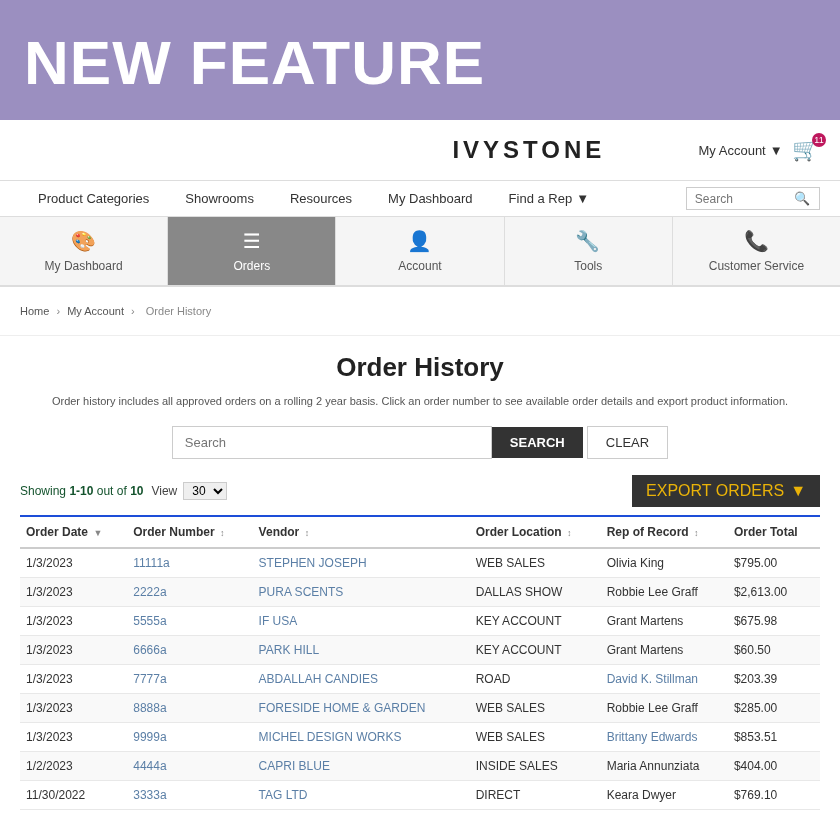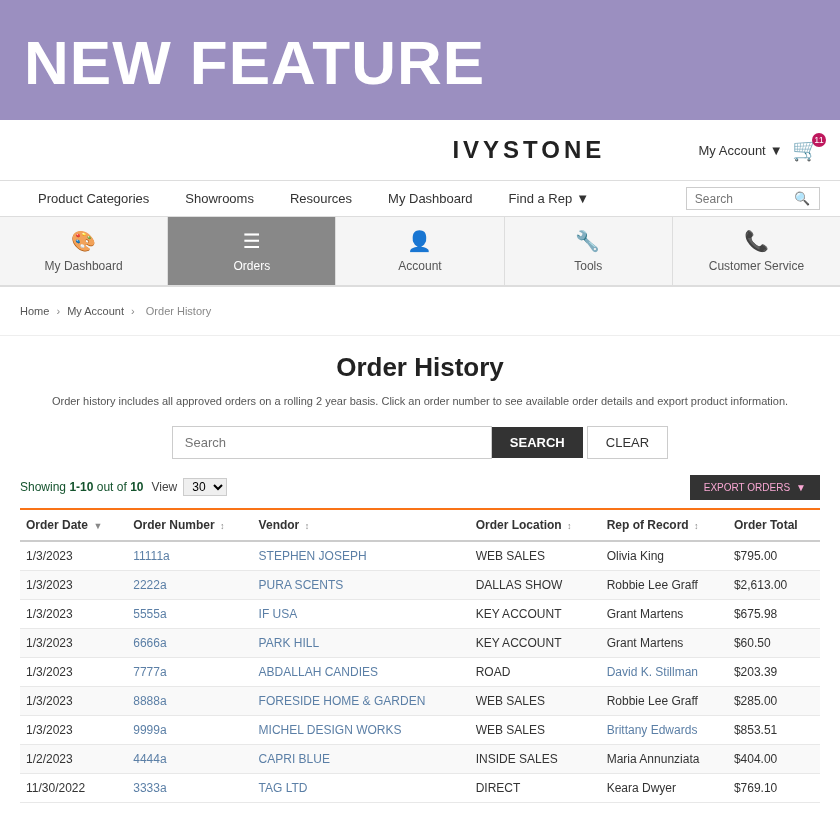--- a/index.html
+++ b/index.html
@@ -214,38 +214,38 @@
       font-size: 12px;
       color: #444;
     }
     .view-select select {
       border: 1px solid #ccc;
       padding: 0 4px;
       font-size: 12px;
     }
     .export-btn {
       background: #333;
-      color: #f9a8d4;
+      color: #eab308;
       padding: 7px 14px;
       border: none;
       cursor: pointer;
-      font-size: 10px;
+      font-size: 16px;
       display: flex;
       align-items: center;
       gap: 6px;
     }
 
     
     .orders-table {
       width: 100%;
       border-collapse: collapse;
       font-size: 12px;
     }
     .orders-table th {
-      border-top: 2px solid #f97316;
+      border-top: 2px solid #1d4ed8;
       border-bottom: 2px solid #ccc;
       padding: 8px 6px;
       text-align: left;
       color: #333;
       font-weight: bold;
       background: #fff;
       white-space: nowrap;
     }
     .orders-table th .sort-arrow {
       font-size: 9px;

